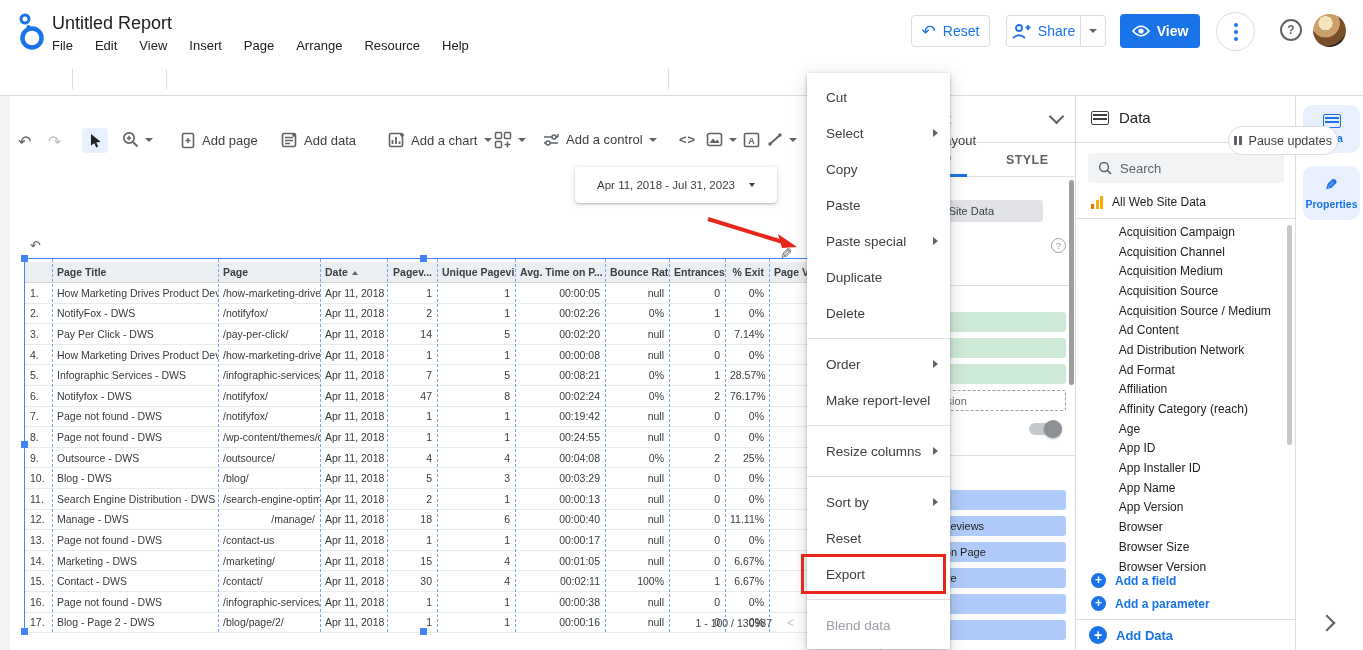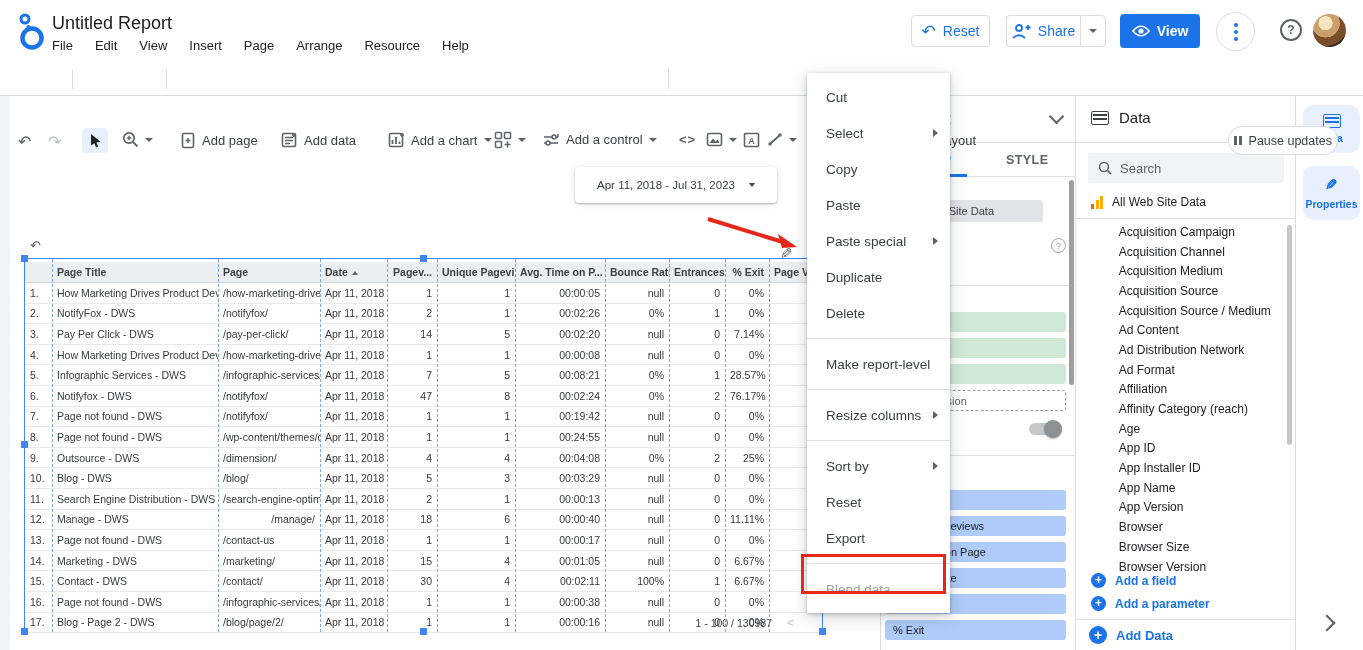--- a/index.html
+++ b/index.html
@@ -393,21 +393,21 @@
               <div class="td" style="width: 78px; text-align: right;">1</div>
               <div class="td" style="width: 90px; text-align: right;">00:24:55</div>
               <div class="td" style="width: 64px; text-align: right;">null</div>
               <div class="td" style="width: 56px; text-align: right;">0</div>
               <div class="td" style="width: 44px; text-align: right;">0%</div>
               <div class="td" style="width: 53px; text-align: right;"></div>
             </div>
             <div class="tr">
               <div class="td" style="width: 27px; text-align: left;">9.</div>
               <div class="td" style="width: 166px; text-align: left;">Outsource - DWS</div>
-              <div class="td" style="width: 102px; text-align: left;">/dimension/</div>
+              <div class="td" style="width: 102px; text-align: left;">/outsource/</div>
               <div class="td" style="width: 67px; text-align: left;">Apr 11, 2018</div>
               <div class="td" style="width: 50px; text-align: right;">4</div>
               <div class="td" style="width: 78px; text-align: right;">4</div>
               <div class="td" style="width: 90px; text-align: right;">00:04:08</div>
               <div class="td" style="width: 64px; text-align: right;">0%</div>
               <div class="td" style="width: 56px; text-align: right;">2</div>
               <div class="td" style="width: 44px; text-align: right;">25%</div>
               <div class="td" style="width: 53px; text-align: right;"></div>
             </div>
             <div class="tr">
@@ -730,20 +730,24 @@
           <span class="cm-arrow"></span>
         </div>
         <div class="cm-item">
           <span class="cm-label">Duplicate</span>
         </div>
         <div class="cm-item">
           <span class="cm-label">Delete</span>
         </div>
         <div class="cm-divider"></div>
         <div class="cm-item">
+          <span class="cm-label">Order</span>
+          <span class="cm-arrow"></span>
+        </div>
+        <div class="cm-item">
           <span class="cm-label">Make report-level</span>
         </div>
         <div class="cm-divider"></div>
         <div class="cm-item">
           <span class="cm-label">Resize columns</span>
           <span class="cm-arrow"></span>
         </div>
         <div class="cm-divider"></div>
         <div class="cm-item">
           <span class="cm-label">Sort by</span>

